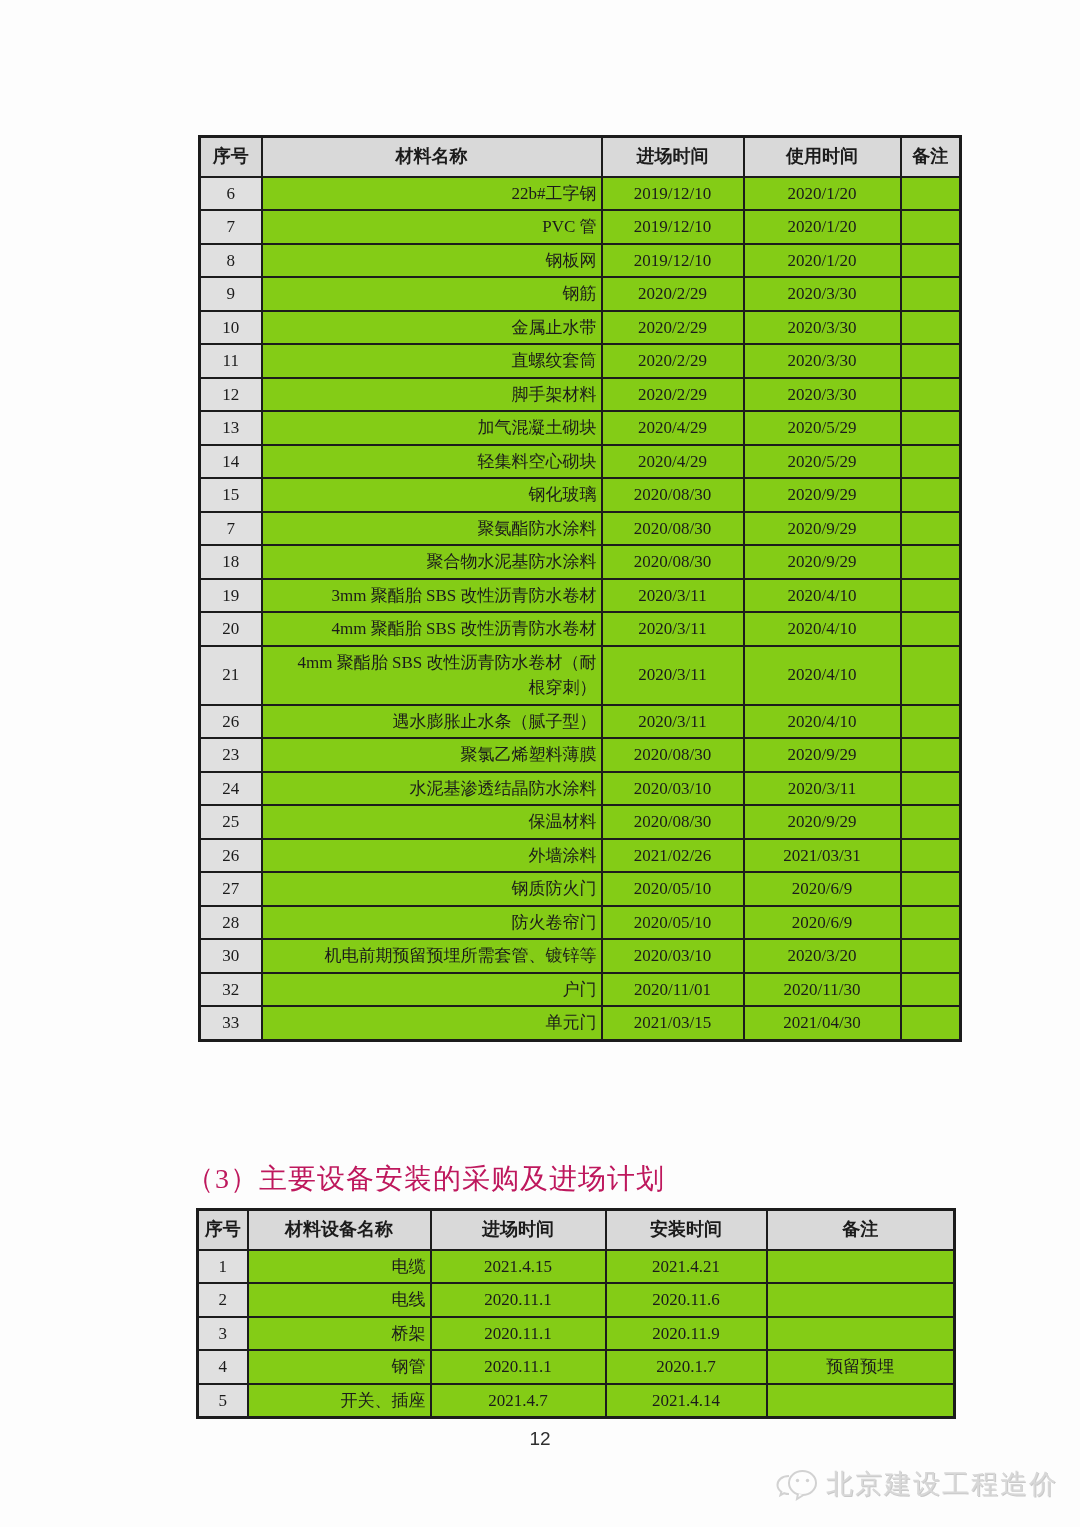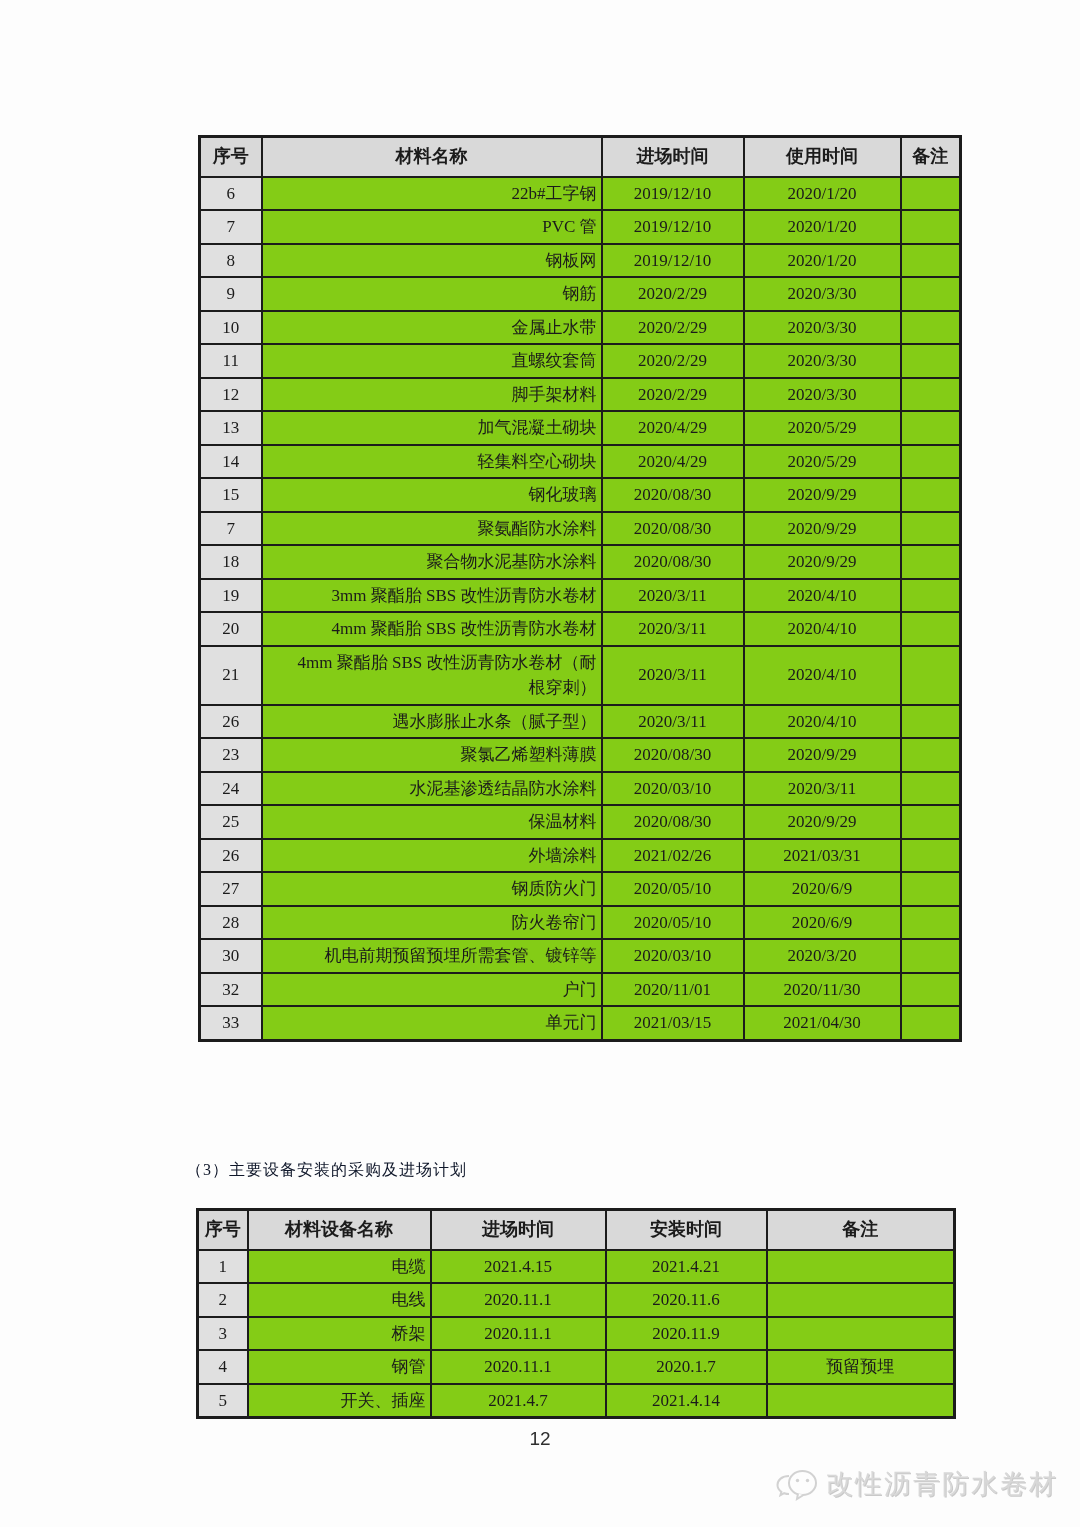--- a/index.html
+++ b/index.html
@@ -43,23 +43,23 @@
   table.doc td.c0 { background: var(--index-bg, #e0e0e0); text-align: center; }
   table.doc td.c1 { text-align: right; padding-left: 21px; }
   table.doc td.c2, table.doc td.c3, table.doc td.c4 { text-align: center; }
 
   #materials-table { left: 165px; top: 135px; width: 761px; }
   #equipment-table { left: 163px; top: 1208px; width: 757px; }
 
   .section-heading {
     position: absolute;
     left: 186px; top: 1160px;
-    font-size: 16px;
+    font-size: 28px;
     letter-spacing: 1px;
-    color: #0f172a;
+    color: #be185d;
   }
   .page-number {
     position: absolute;
     left: 0; top: 1428px;
     width: 100%;
     text-align: center;
     font-family: "Liberation Sans", "DejaVu Sans", sans-serif;
     font-size: 19px;
     color: #2f2f2f;
   }
@@ -343,16 +343,16 @@
       <svg width="42" height="36" viewBox="0 0 42 36" fill="none" xmlns="http://www.w3.org/2000/svg">
 
         <path d="M13 10 C6 10 1.5 14 1.5 19 C1.5 21.8 3 24.2 5.4 25.8 L4.4 29.2 L8.2 27.2 C9.6 27.7 11.2 28 13 28" stroke="#d2d2d2" stroke-width="2" fill="#fdfdfd"></path>
 
         <ellipse cx="26.5" cy="17" rx="13.5" ry="12" stroke="#d2d2d2" stroke-width="2" fill="#fdfdfd"></ellipse>
         <path d="M22 27.5 L21 33 L27.5 29" stroke="#d2d2d2" stroke-width="2" fill="#fdfdfd"></path>
         <circle cx="21.5" cy="14.5" r="1.7" fill="#d2d2d2"></circle>
         <circle cx="31.5" cy="14.5" r="1.7" fill="#d2d2d2"></circle>
       </svg>
     </span>
-    <span>改性沥青防水卷材</span>
+    <span>北京建设工程造价</span>
   </div>
 
 </div>
 
 </body></html>

